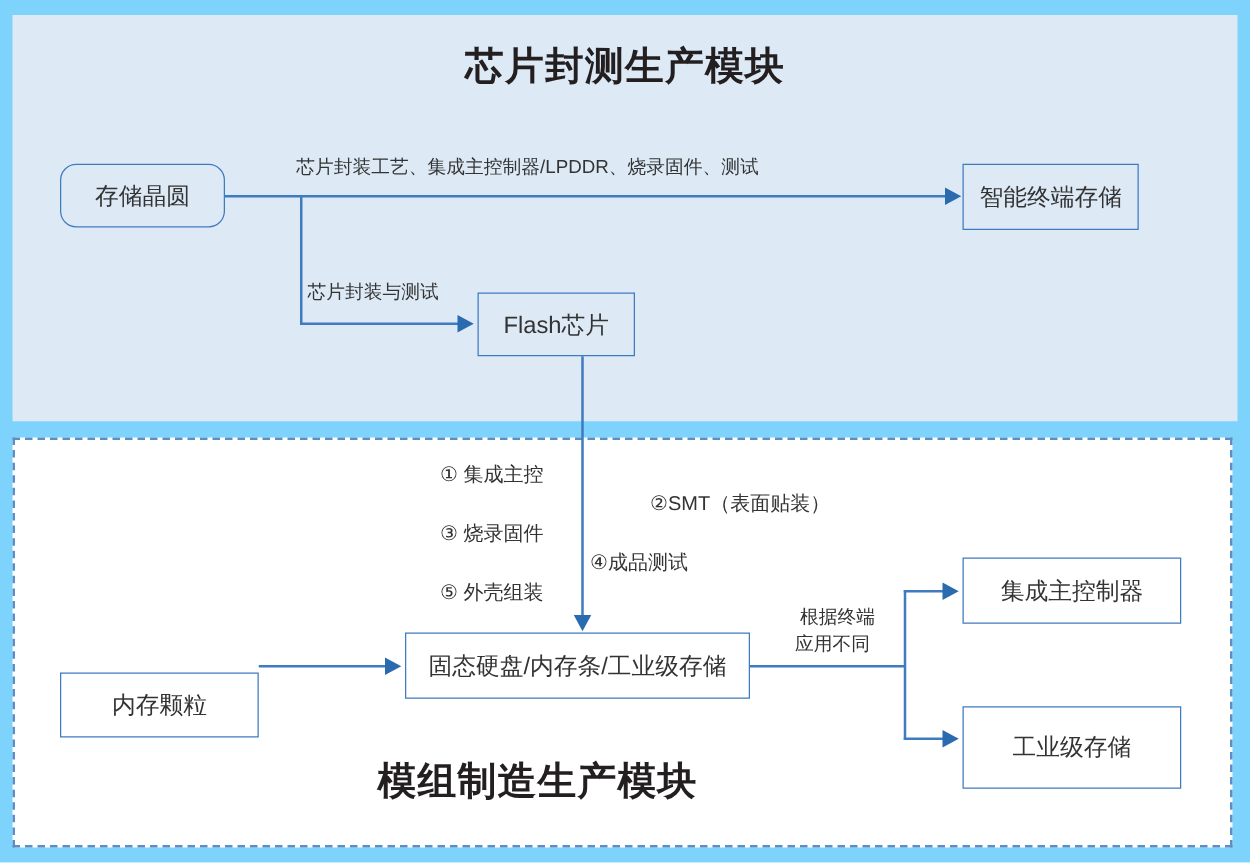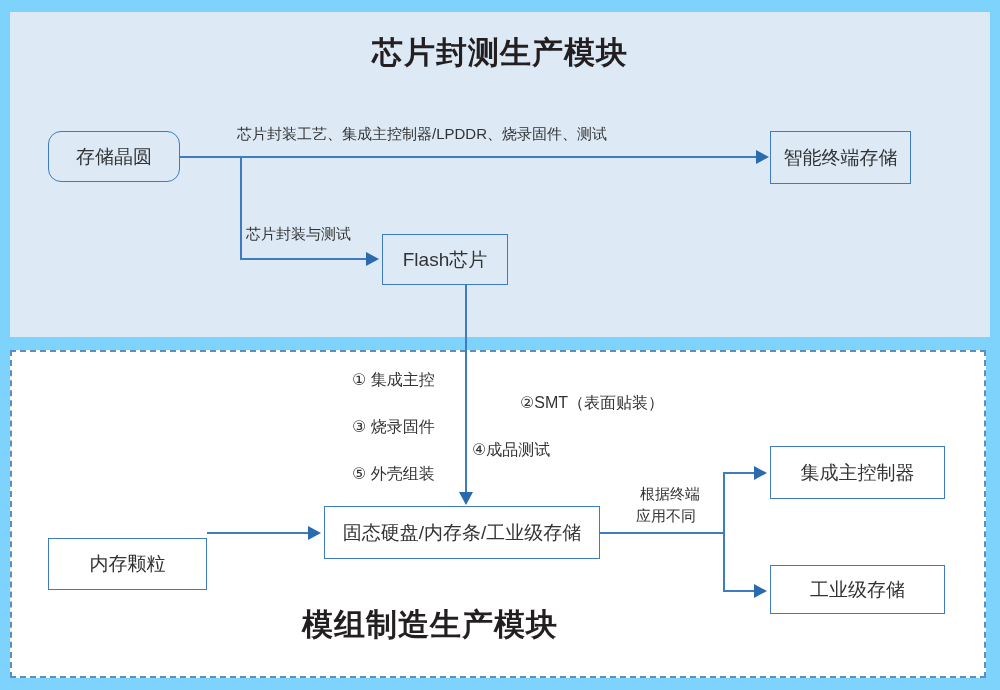--- a/index.html
+++ b/index.html
@@ -158,15 +158,15 @@
   <div class="arrow-r" style="left:754px; top:466px;"></div>
 
   <div class="hline" style="left:723px; top:590px; width:33px;"></div>
   <div class="arrow-r" style="left:754px; top:584px;"></div>
 
   <div class="edge-label center" style="left:624px; top:483px; width:92px;">根据终端</div>
   <div class="edge-label center" style="left:620px; top:505px; width:92px;">应用不同</div>
 
   <div class="node on-white" style="left:770px; top:446px; width:175px; height:53px;">集成主控制器</div>
 
-  <div class="node on-white" style="left:770px; top:565px; width:175px; height:49px;">工业级存储</div>
+  <div class="node on-white" style="left:770px; top:565px; width:175px; height:66px;">工业级存储</div>
 
 </div>
 
 </body></html>

